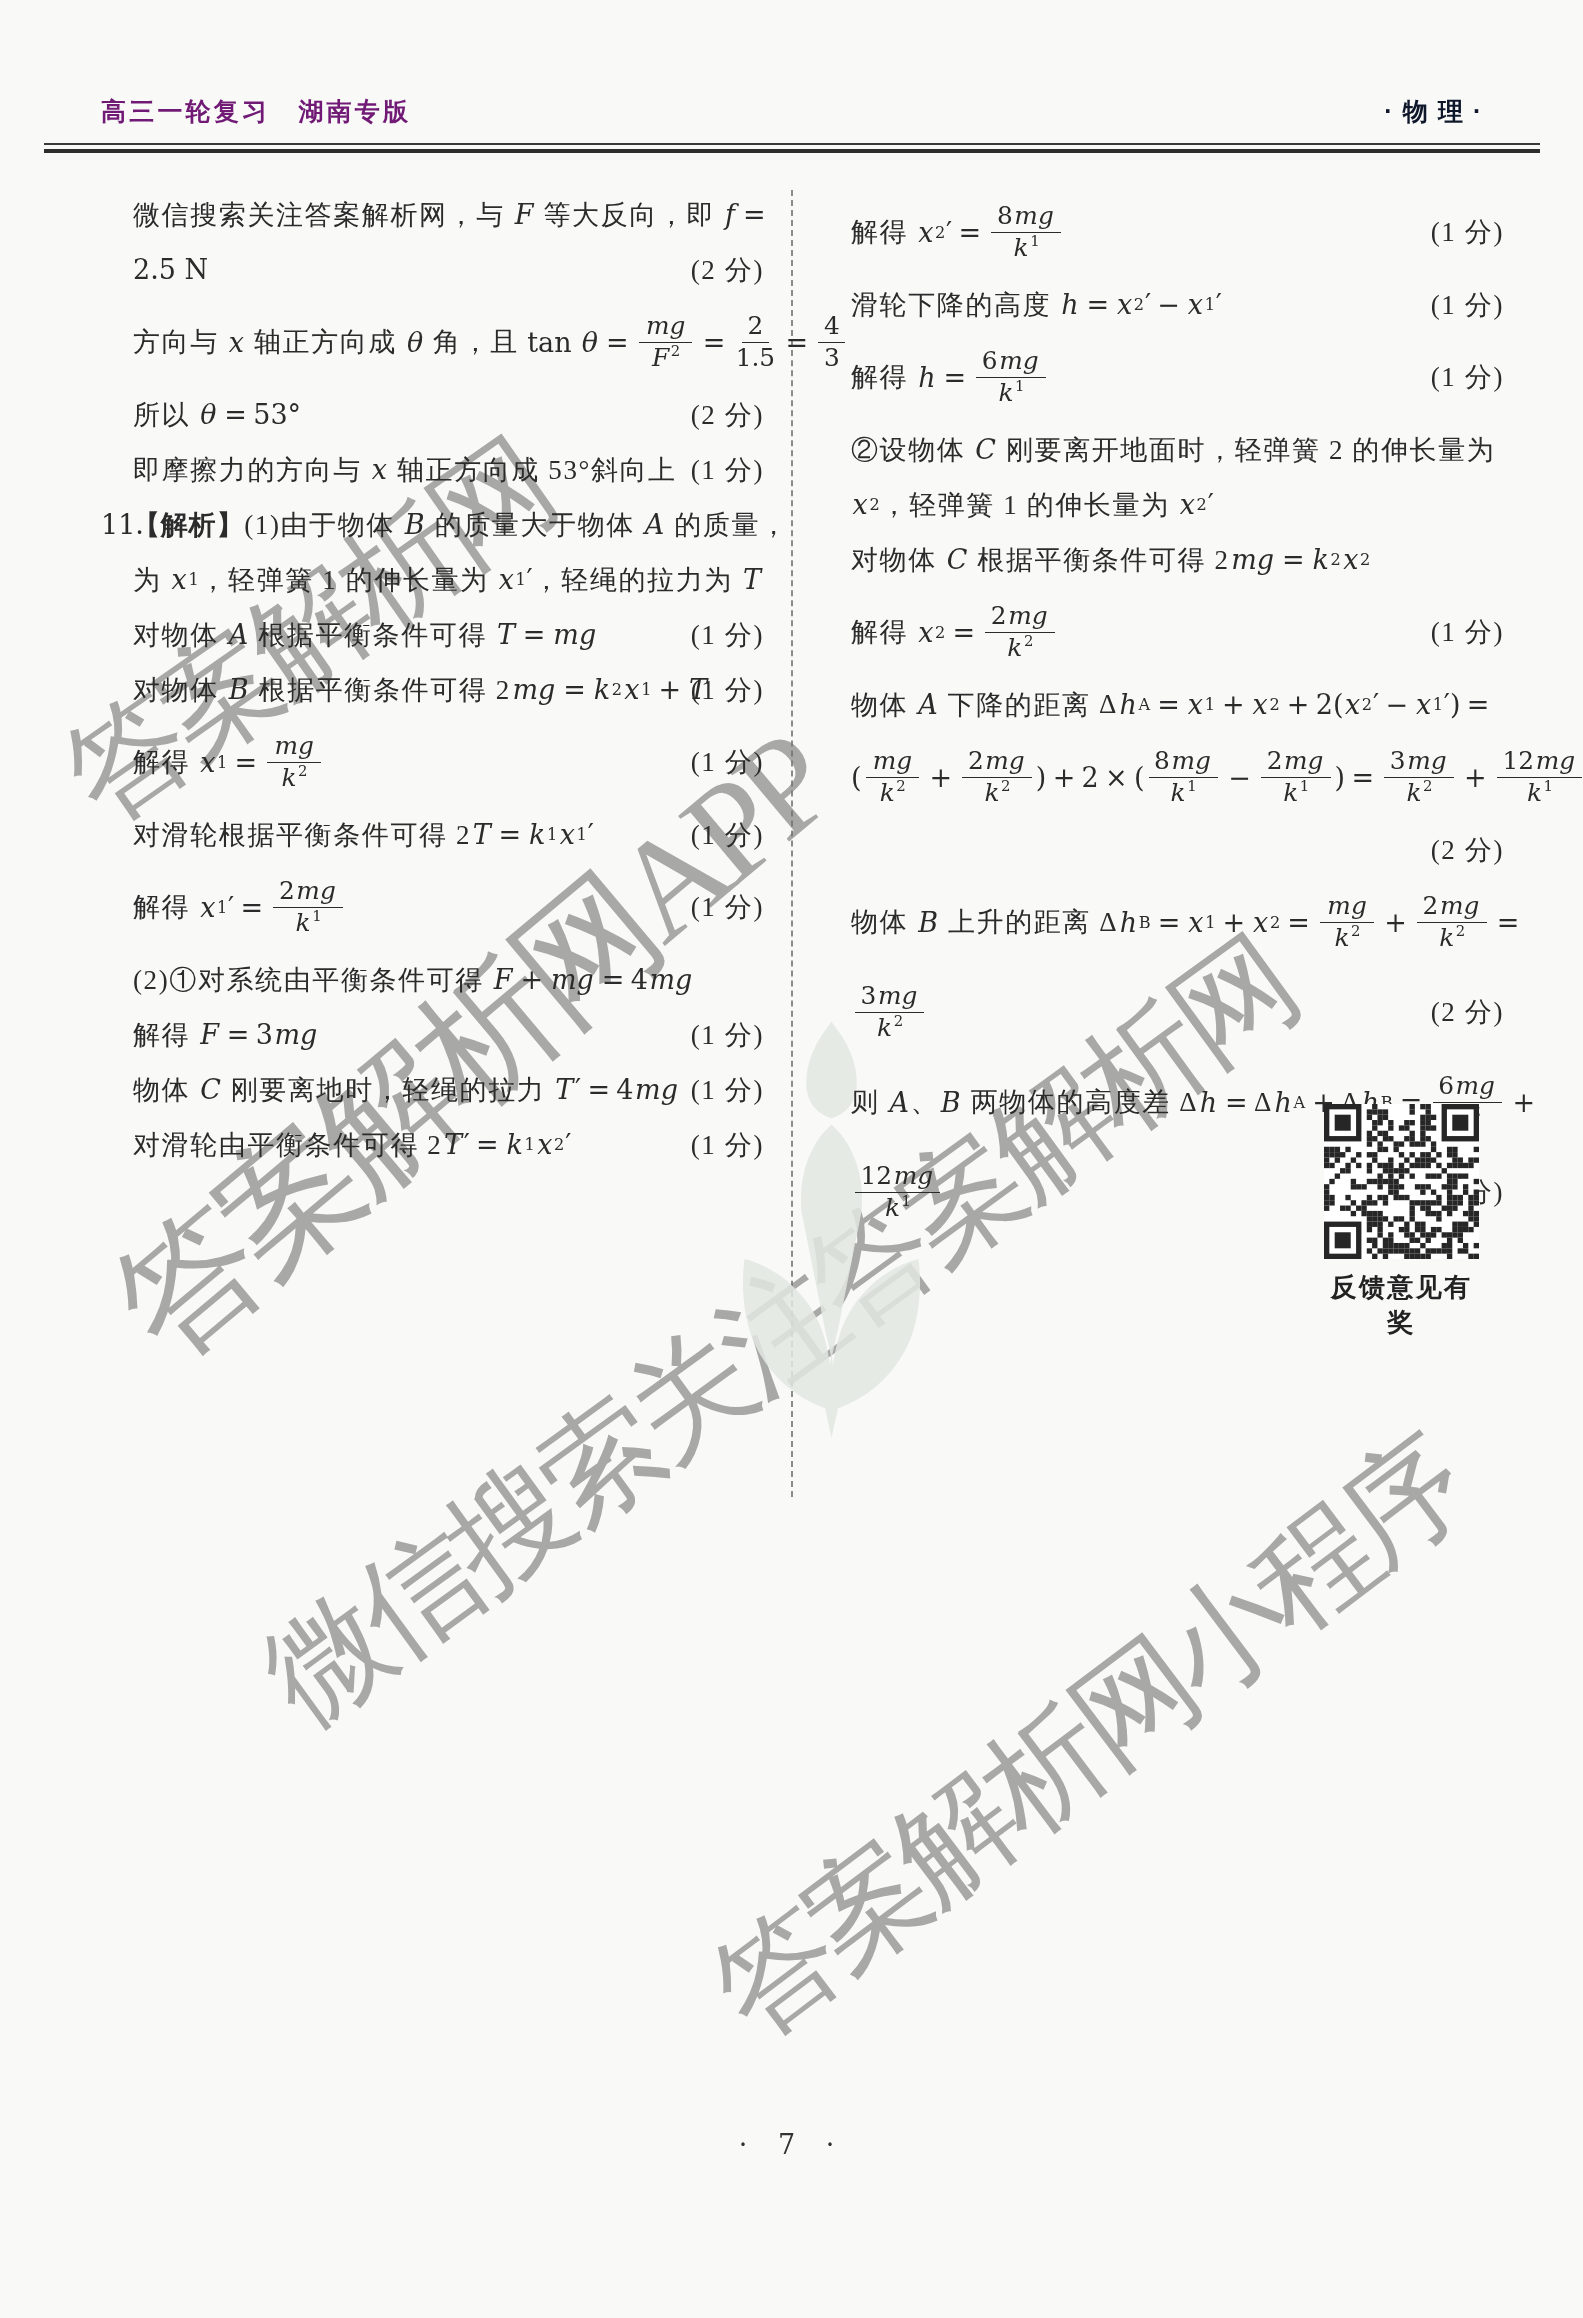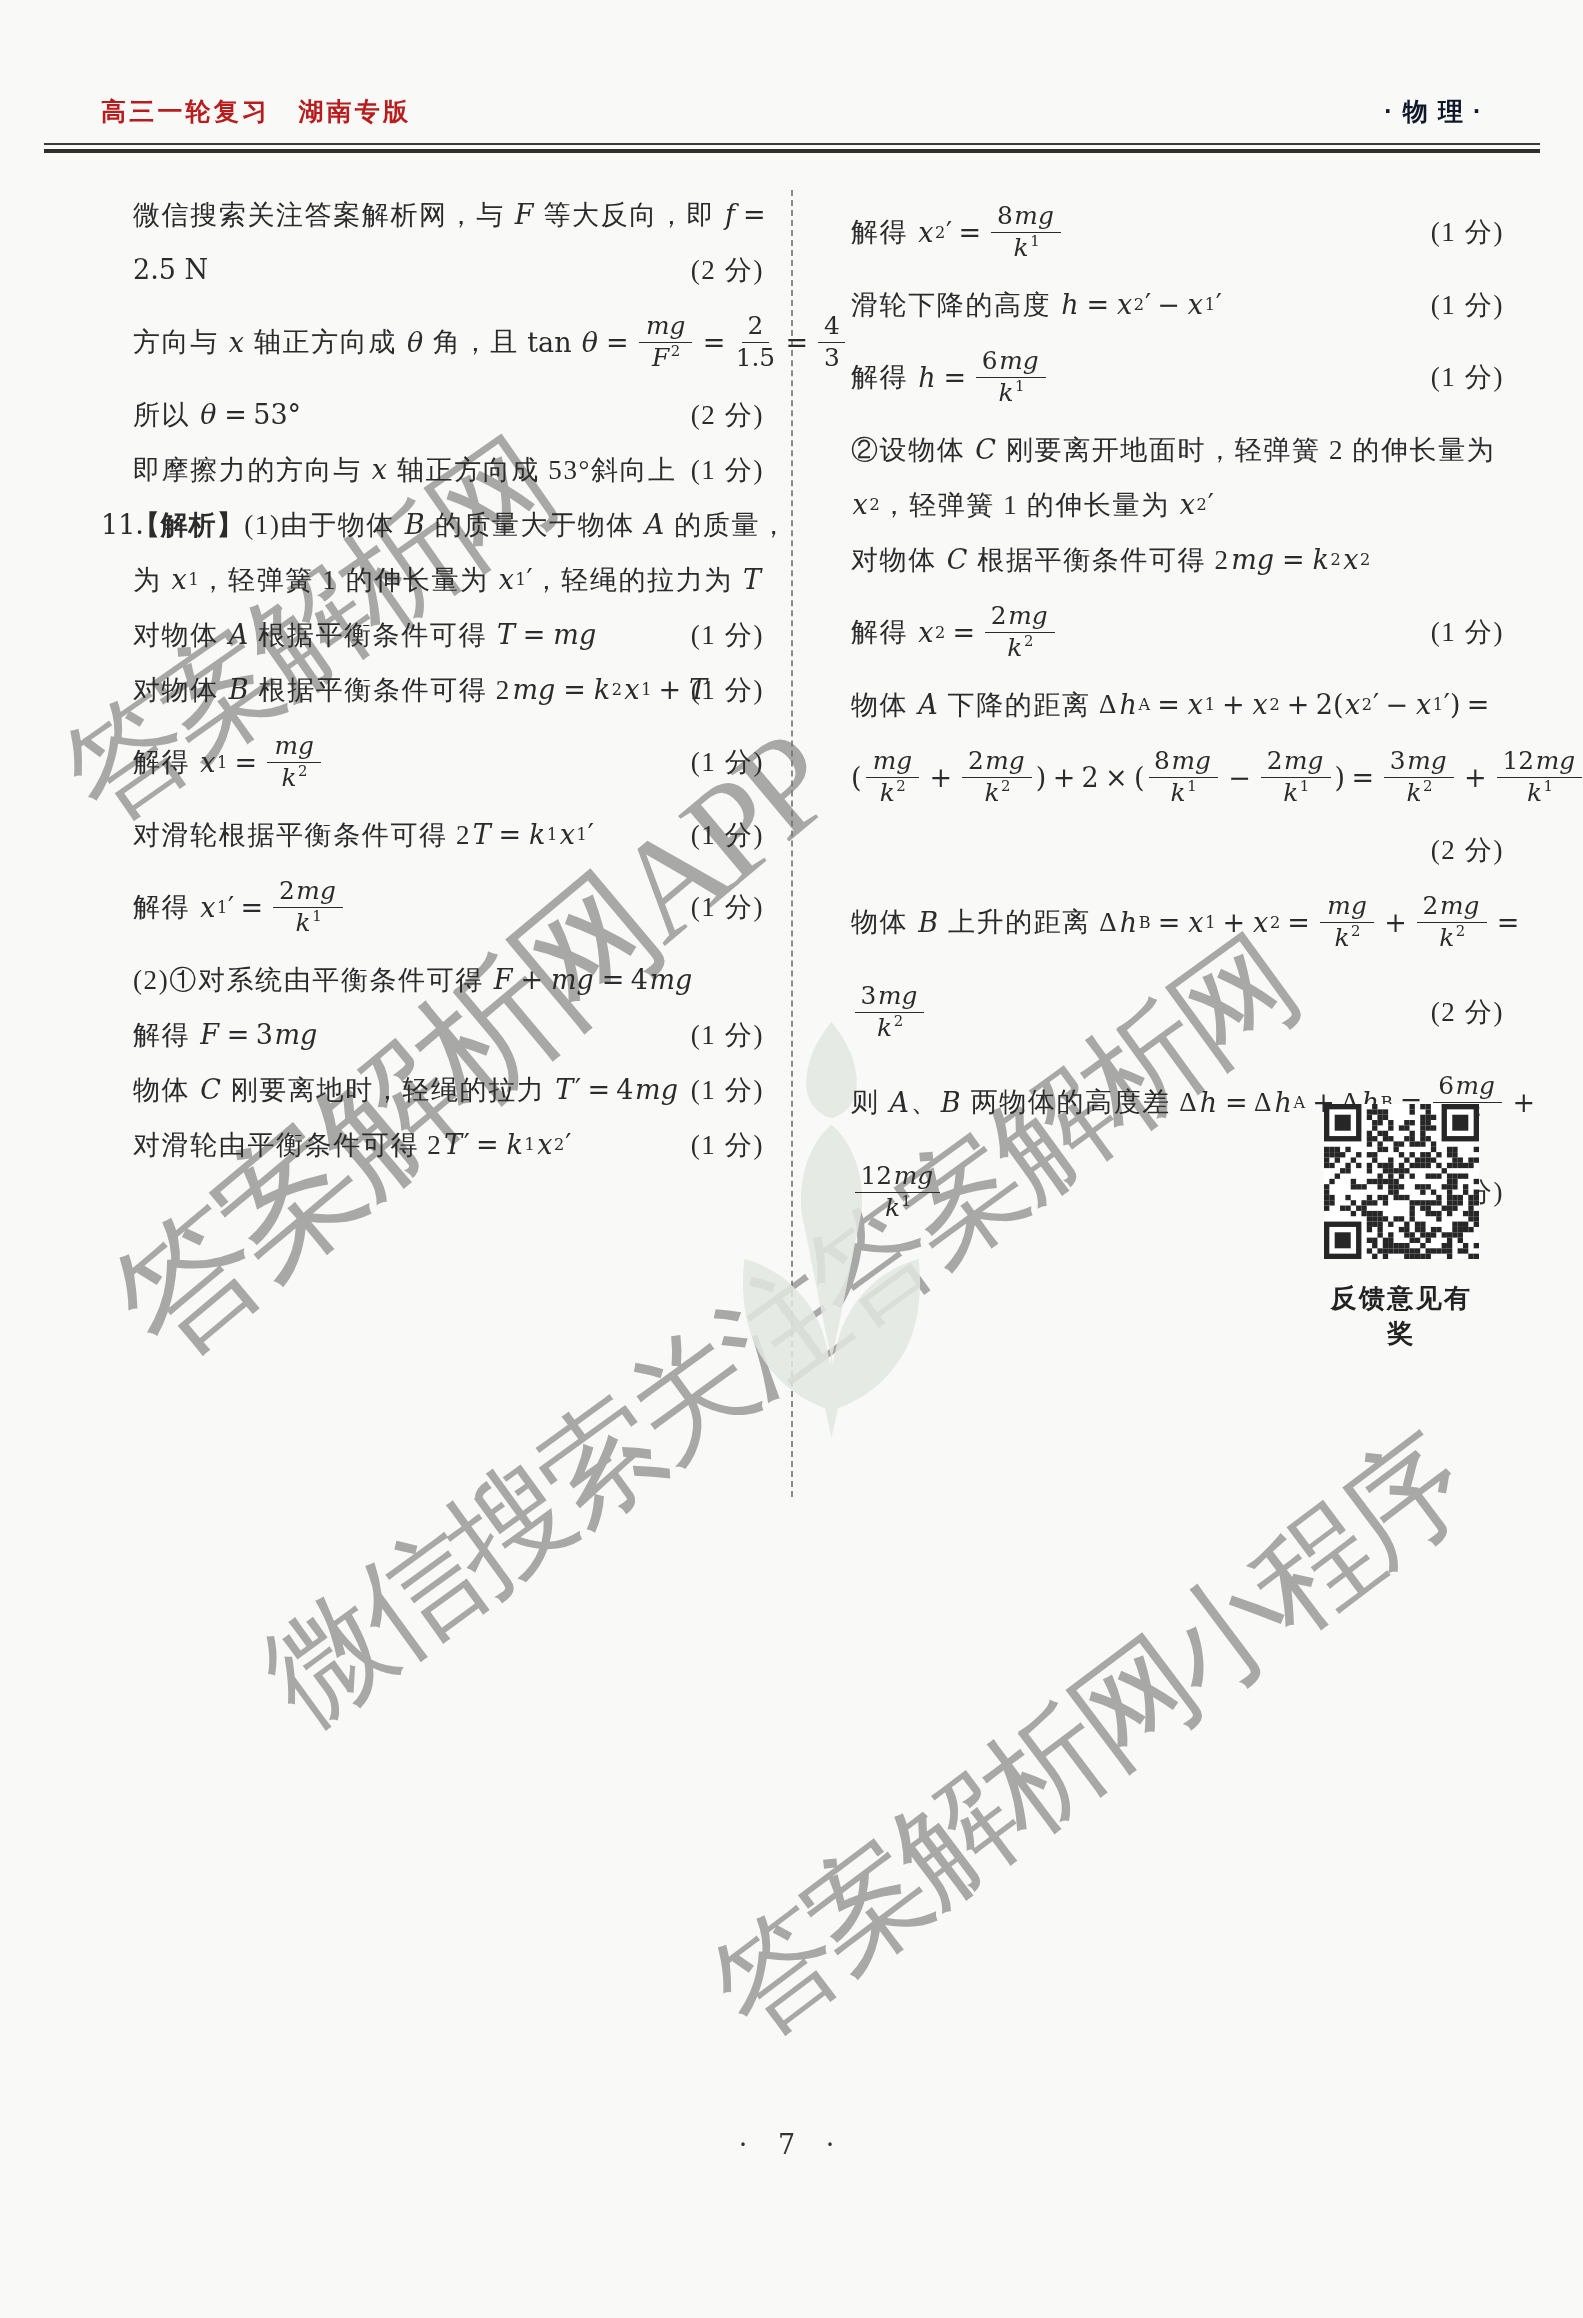--- a/index.html
+++ b/index.html
@@ -1,20 +1,20 @@
 <!DOCTYPE html>
 <html style="font-size:12.7px"><head>
 <meta charset="utf-8">
 <style>
   html,body{margin:0;padding:0;background:#e9e9e9;}
   #page{position:relative;width:1584px;height:2319px;background:#f9f9f8;overflow:hidden;
         font-family:"Liberation Serif",serif;color:#2b2b2b;}
   
   #hdr-left{position:absolute;left:101px;top:95px;font-size:25px;font-weight:bold;
-            font-family:"Liberation Sans",sans-serif;letter-spacing:3.2px;color:#b91c1c;}
+            font-family:"Liberation Sans",sans-serif;letter-spacing:3.2px;color:#701a75;}
   #hdr-right{position:absolute;right:101px;top:95px;font-size:25px;font-weight:bold;
              font-family:"Liberation Sans",sans-serif;letter-spacing:1.6px;color:#0f172a;}
   #rule-thin{position:absolute;left:44px;right:44px;top:143px;height:1.6px;background:#3a3a3a;}
   #rule-thick{position:absolute;left:44px;right:44px;top:149px;height:4px;background:#2e2e2e;}
   
   .col{position:absolute;top:187px;font-size:27px;}
   #col-left{left:103px;width:665px;}
   #col-right{left:851px;width:657px;}
   .col .inner{padding-left:30px;}
   #col-right .inner{padding-left:0;}
@@ -36,21 +36,21 @@
   
   #divider{position:absolute;left:791px;top:190px;height:1307px;border-left:2.4px dashed #8b8b8b;}
   
   .wm{position:absolute;white-space:nowrap;color:#737373;opacity:.6;font-family:"Liberation Serif",serif;
       transform-origin:left bottom;pointer-events:none;}
   
   #logo{position:absolute;left:697px;top:998px;opacity:.85;}
   
   #qr-box{position:absolute;left:1324px;top:1104px;width:155px;}
   #qr{width:155px;height:155px;background:#fff;}
-  #qr-caption{margin-top:18px;text-align:center;font-family:"Liberation Sans",sans-serif;
+  #qr-caption{margin-top:7px;text-align:center;font-family:"Liberation Sans",sans-serif;
               font-weight:bold;font-size:26px;letter-spacing:2.4px;color:#222;}
   
   #page-num{position:absolute;left:0;right:0;top:2129px;text-align:center;font-size:27px;
             font-family:"DejaVu Serif",serif;letter-spacing:11px;color:#333;}
 </style>
 </head>
 <body>
 
 <div id="page">
   <div id="hdr-left">高三一轮复习　湖南专版</div>

